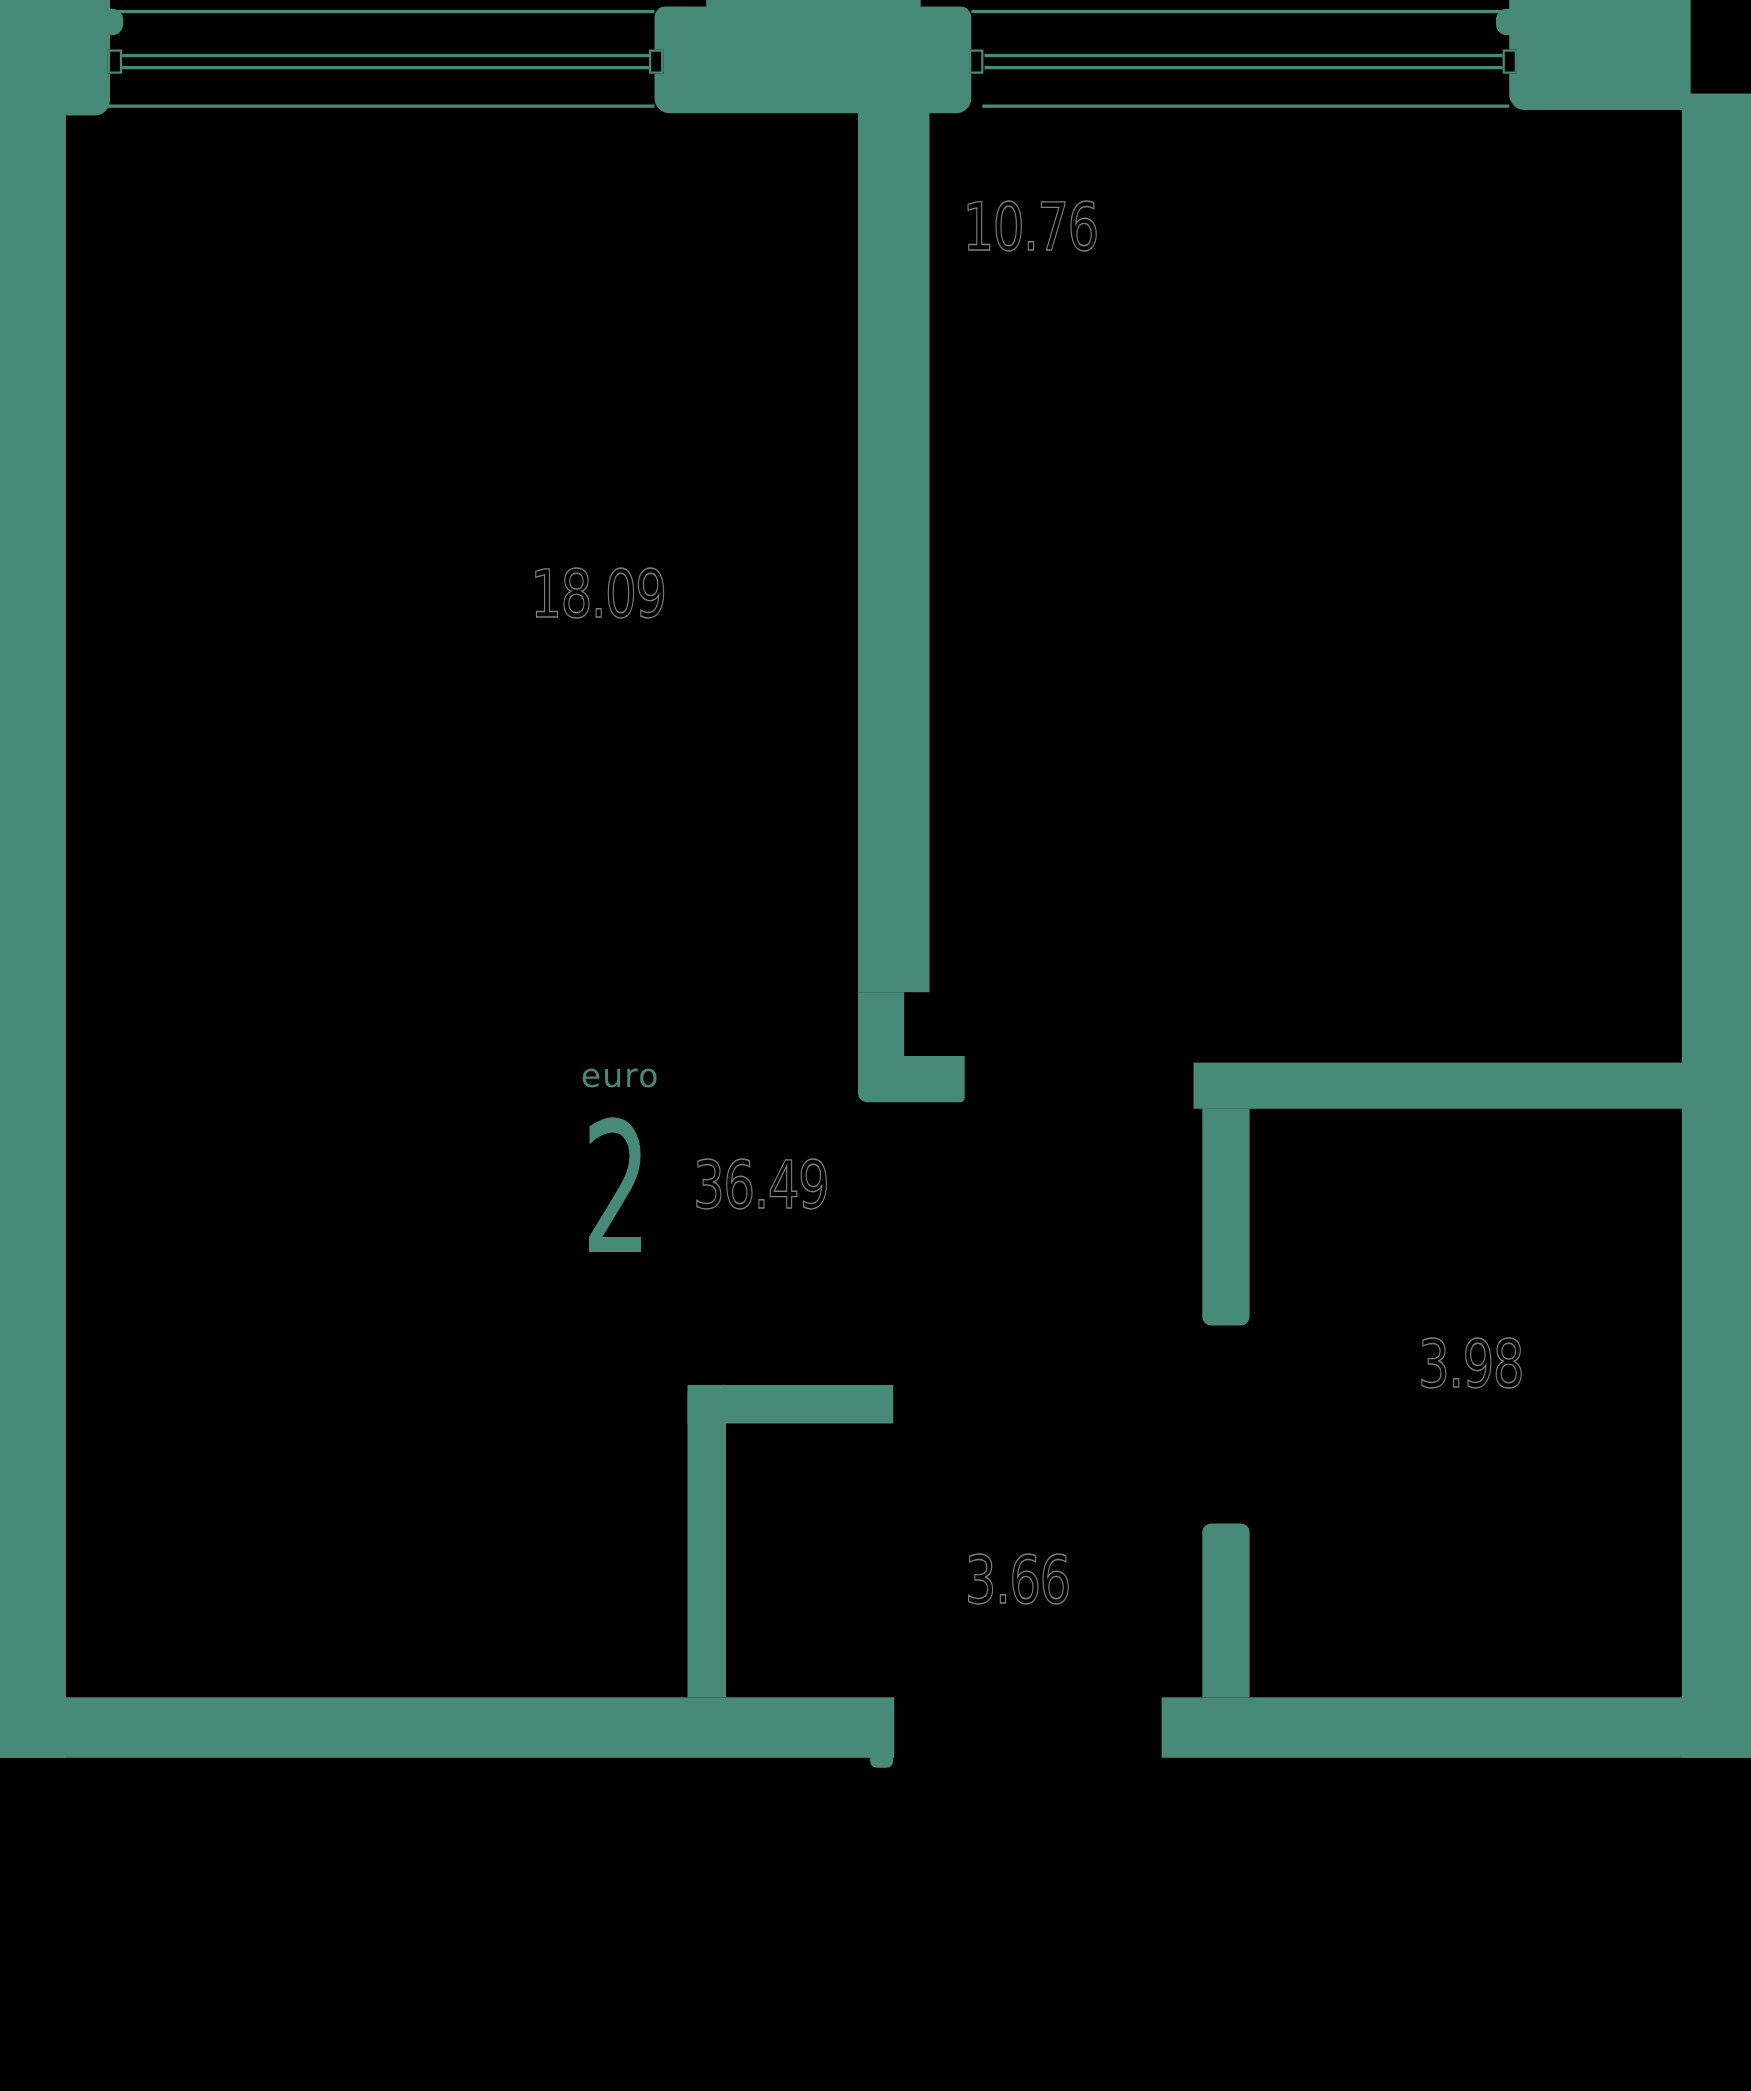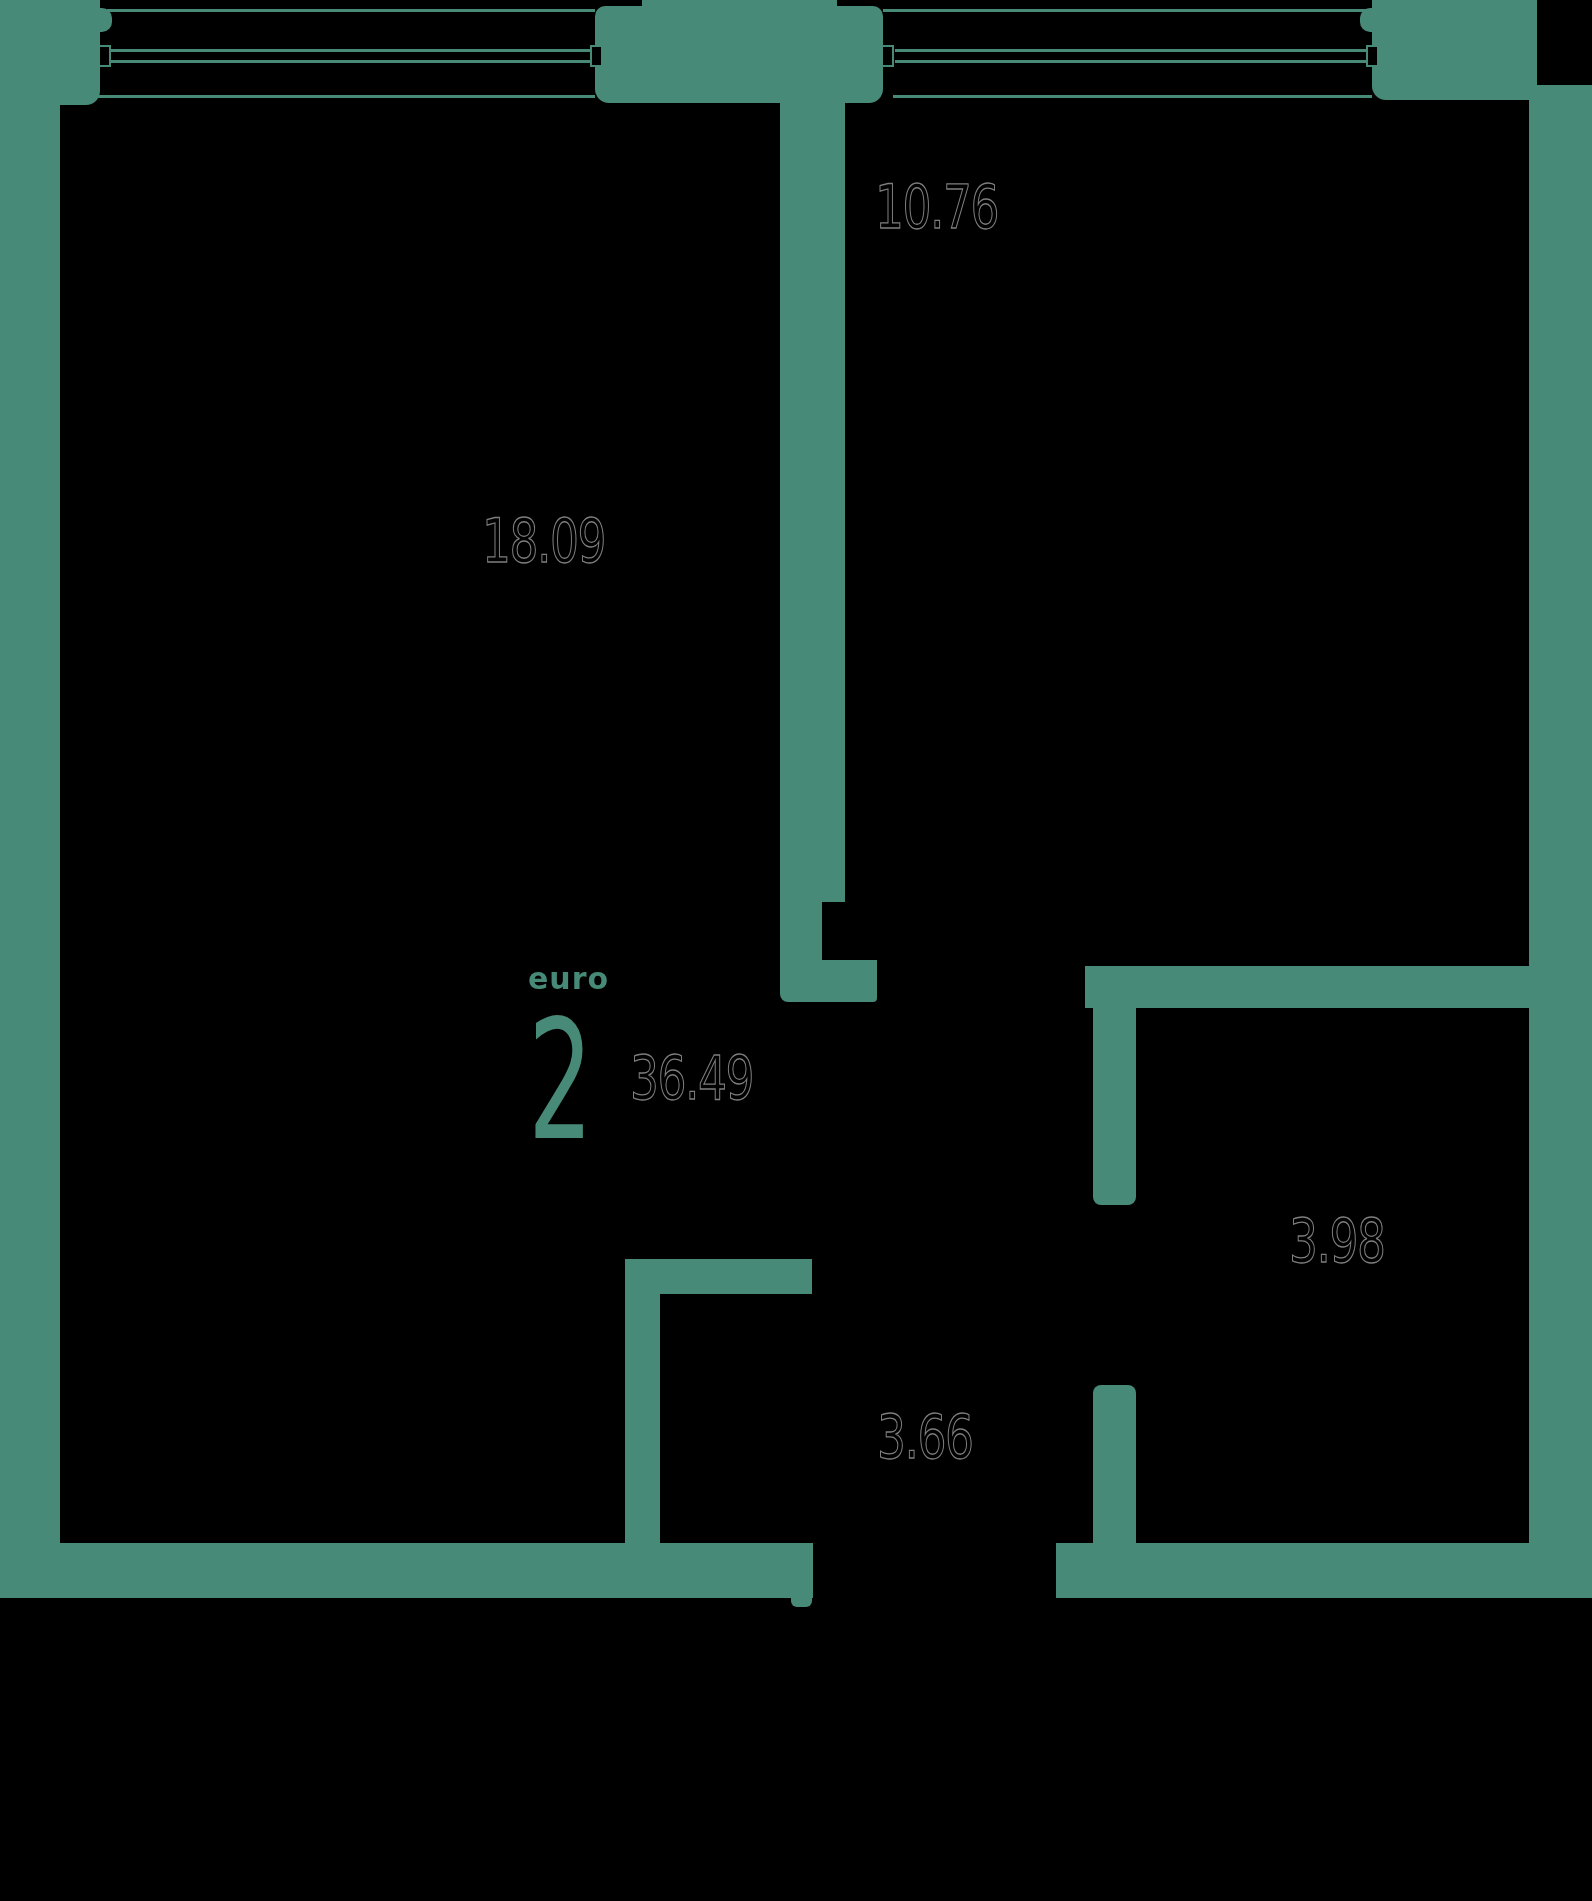--- a/index.html
+++ b/index.html
@@ -21,21 +21,21 @@
   .num{
     position:absolute;line-height:1;white-space:nowrap;
     font-size:60px;letter-spacing:-2px;
     color:#000;-webkit-text-stroke:1.3px var(--outline);
     transform:scaleX(.76);transform-origin:0 0;
   }
   .accent{
     position:absolute;line-height:1;white-space:nowrap;
     color:var(--wall);-webkit-text-stroke:0;
   }
-  .euro-word{font-size:30px;letter-spacing:1px;font-weight:bold;}
+  .euro-word{font-size:30px;letter-spacing:1px;}
   .big-num{font-size:165px;transform:scaleX(.62);transform-origin:0 0;}
 </style>
 </head>
 <body>
 
 <div id="plan">
 
   <div class="wall" style="left:0;top:0;width:60px;height:1598px;"></div>
   <div class="wall" style="left:0;top:0;width:100px;height:105px;border-radius:0 0 14px 0;"></div>
   <div class="wall" style="left:94px;top:8px;width:18px;height:24px;border-radius:0 10px 10px 0;"></div>

